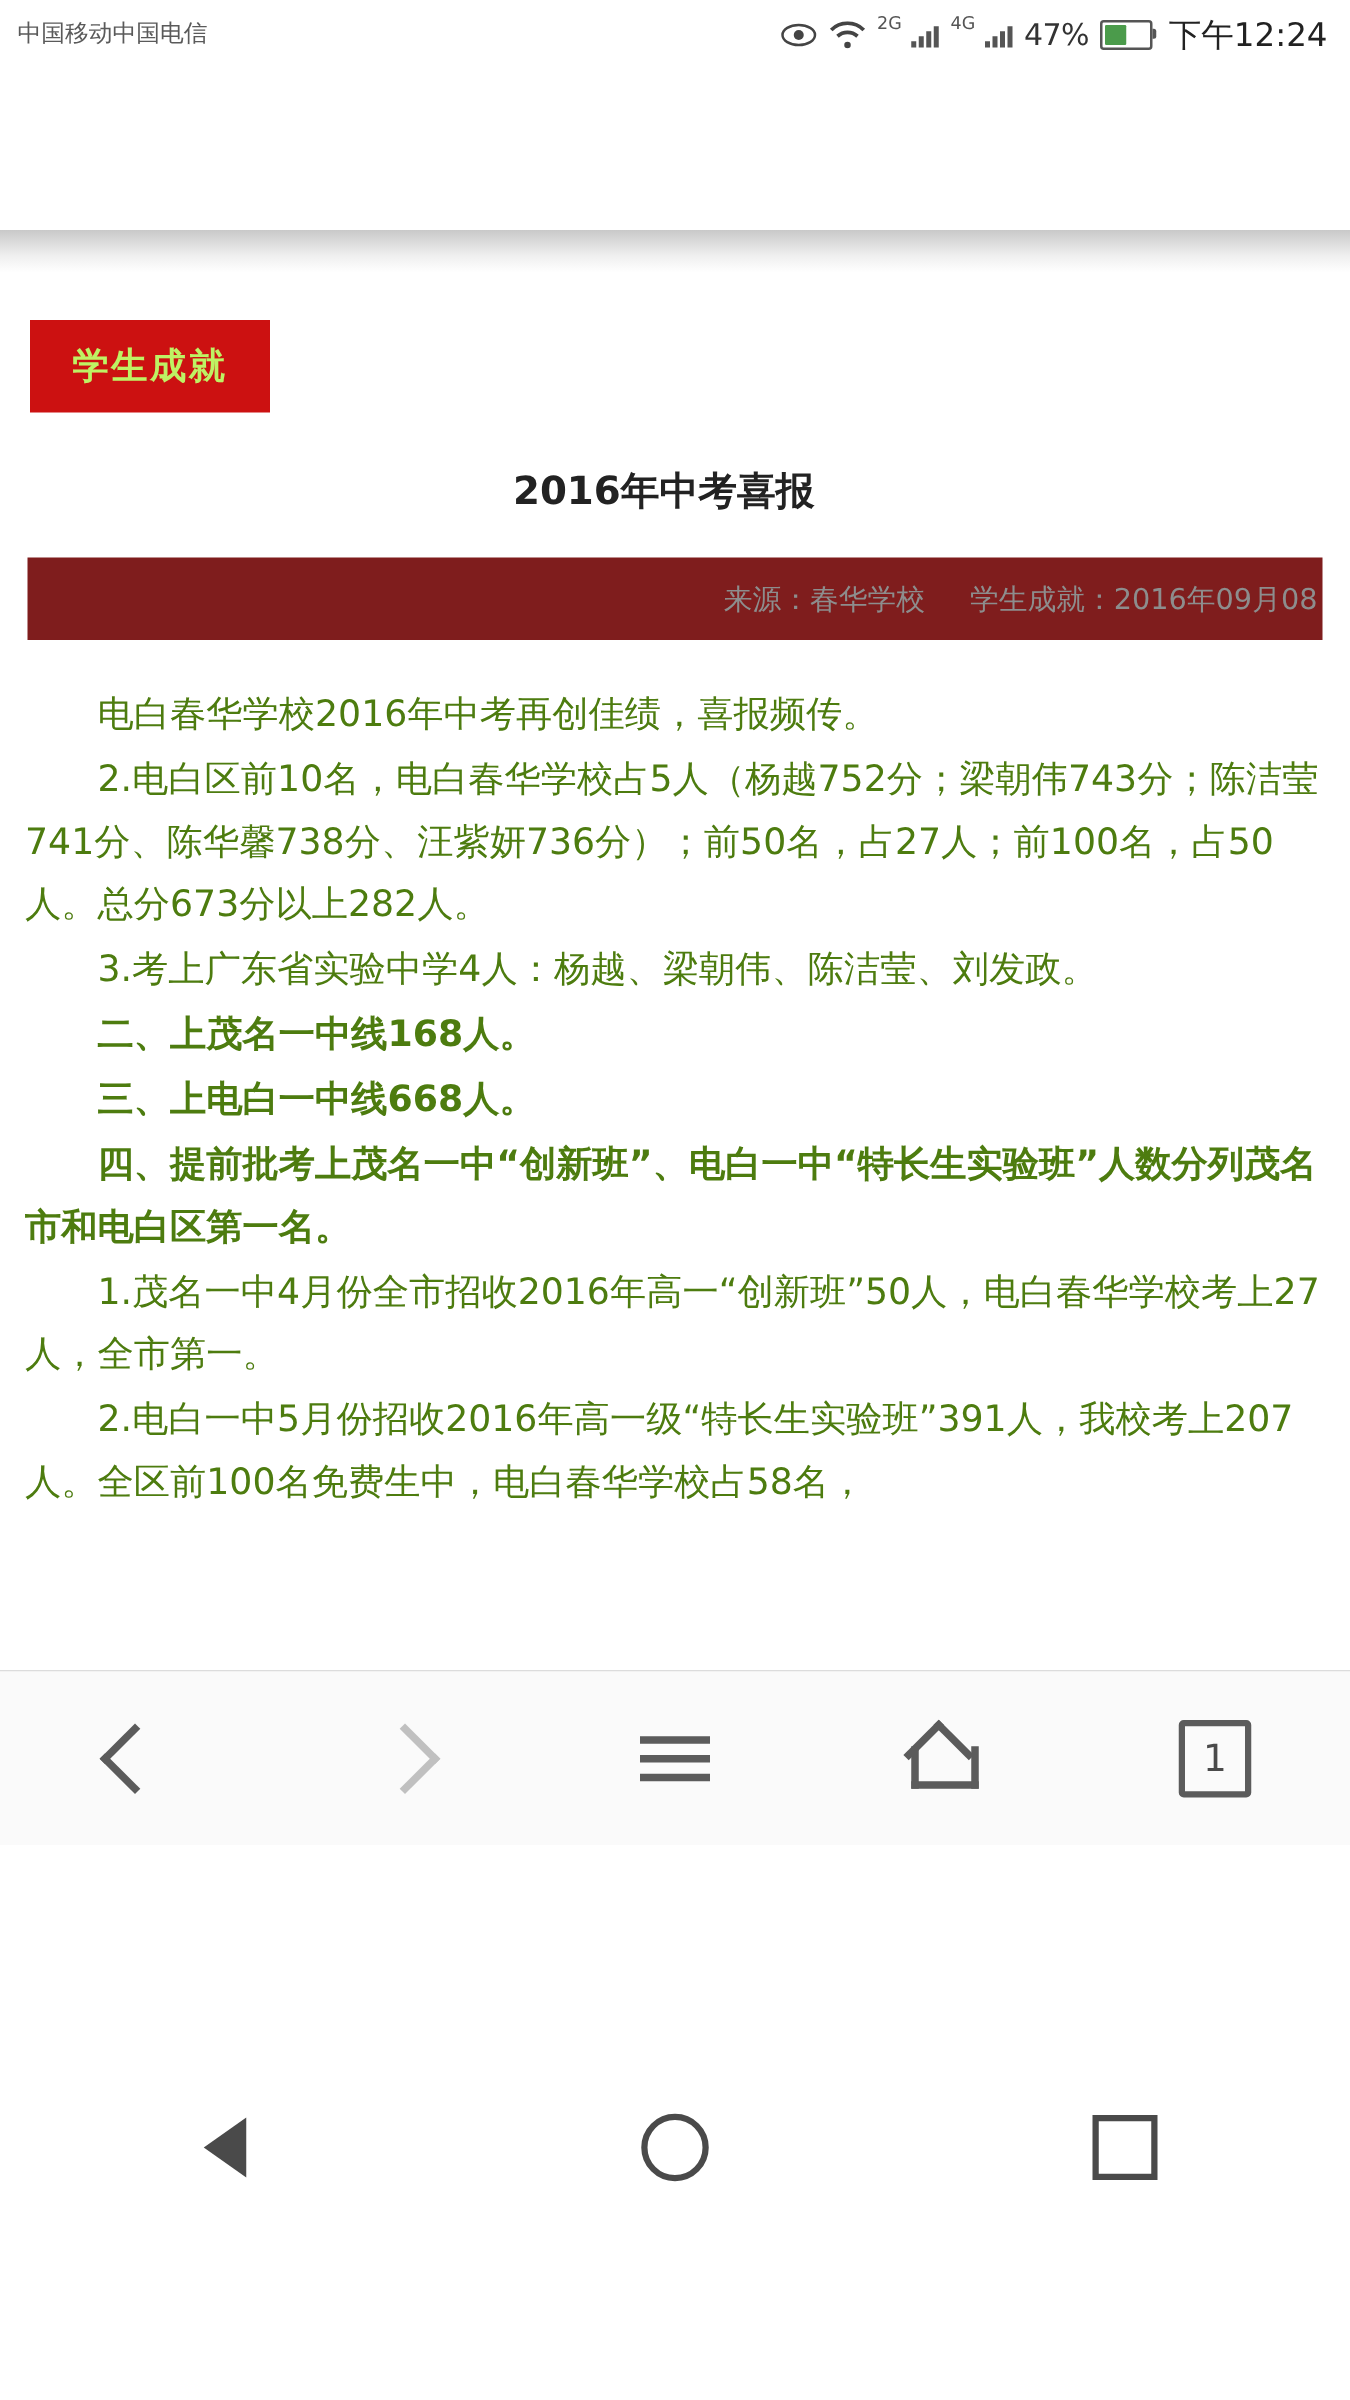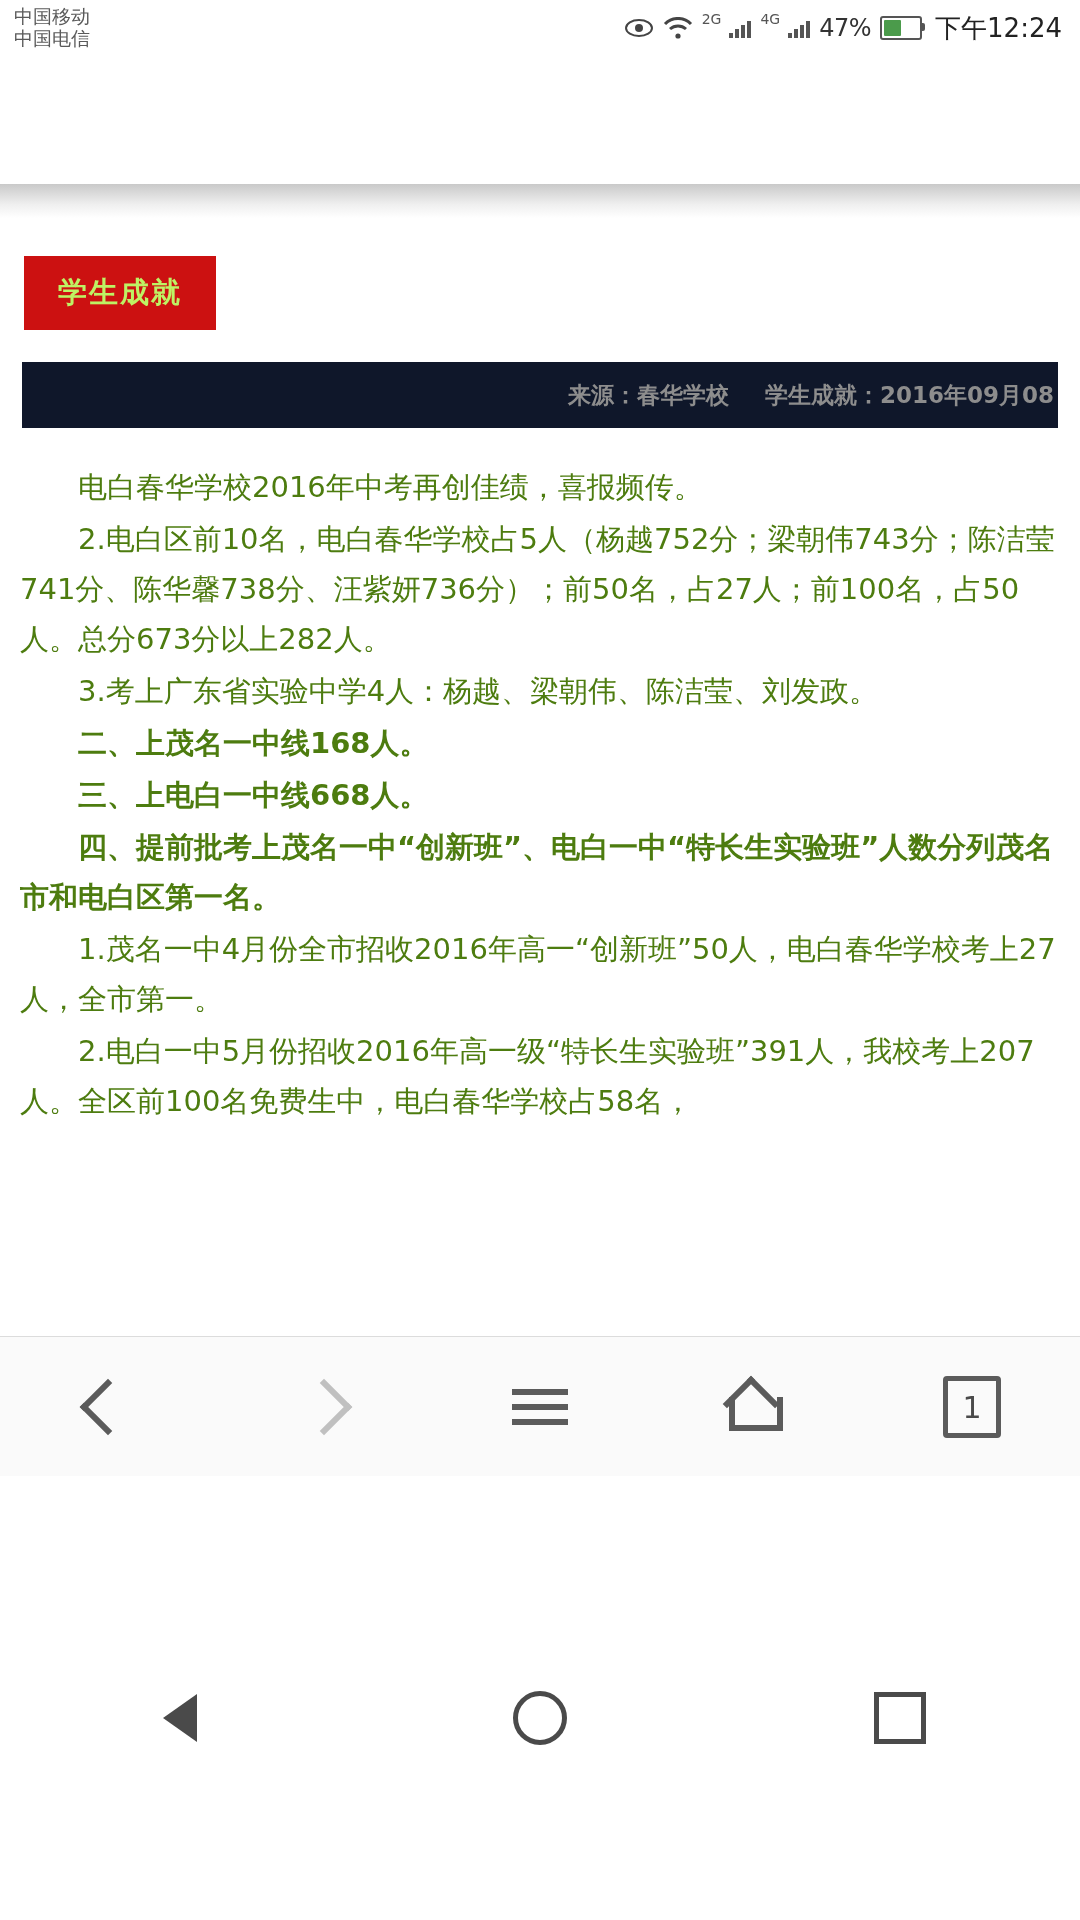--- a/index.html
+++ b/index.html
@@ -20,21 +20,20 @@
     height: 56px;
     background: #ffffff;
     display: flex;
     align-items: center;
     justify-content: space-between;
     padding: 0 18px 0 14px;
     box-sizing: border-box;
   }
   .carriers {
     display: flex;
-    flex-direction: column;
     justify-content: center;
     line-height: 1.15;
   }
   .carriers span {
     font-size: 19px;
     color: #5a5a5a;
   }
   .status-right {
     display: flex;
     align-items: center;
@@ -135,31 +134,30 @@
   .article-title {
     text-align: center;
     font-size: 31px;
     font-weight: bold;
     color: #222;
     margin-top: 42px;
     padding-right: 18px;
   }
   .meta-bar {
     margin: 32px 22px 0 22px;
-    background: #0f172a;
+    background: #7f1d1d;
     height: 66px;
     display: flex;
     align-items: center;
     justify-content: flex-end;
     padding-right: 4px;
     box-sizing: border-box;
     color: #8d8d8d;
     font-size: 23px;
     gap: 36px;
-    font-weight: bold;
   }
   .article-body {
     margin: 34px 20px 0 20px;
     font-size: 29px;
     line-height: 50px;
     color: #4d7c0f;
   }
   .article-body p {
     margin: 0 0 2px 0;
     text-indent: 58px;
@@ -319,20 +317,21 @@
 </div>
 
 <div class="webview">
   <div class="top-blank"></div>
   <div class="grey-band"></div>
 
   <div class="section-tag-wrap">
     <span class="section-tag">学生成就</span>
   </div>
 
+  <div class="article-title">2016年中考喜报</div>
 
   <div class="meta-bar">
     <span>来源：春华学校</span>
     <span>学生成就：2016年09月08</span>
   </div>
 
   <div class="article-body">
     <p>电白春华学校2016年中考再创佳绩，喜报频传。</p>
     <p>2.电白区前10名，电白春华学校占5人（杨越752分；梁朝伟743分；陈洁莹741分、陈华馨738分、汪紫妍736分）；前50名，占27人；前100名，占50人。总分673分以上282人。</p>
     <p>3.考上广东省实验中学4人：杨越、梁朝伟、陈洁莹、刘发政。</p>

